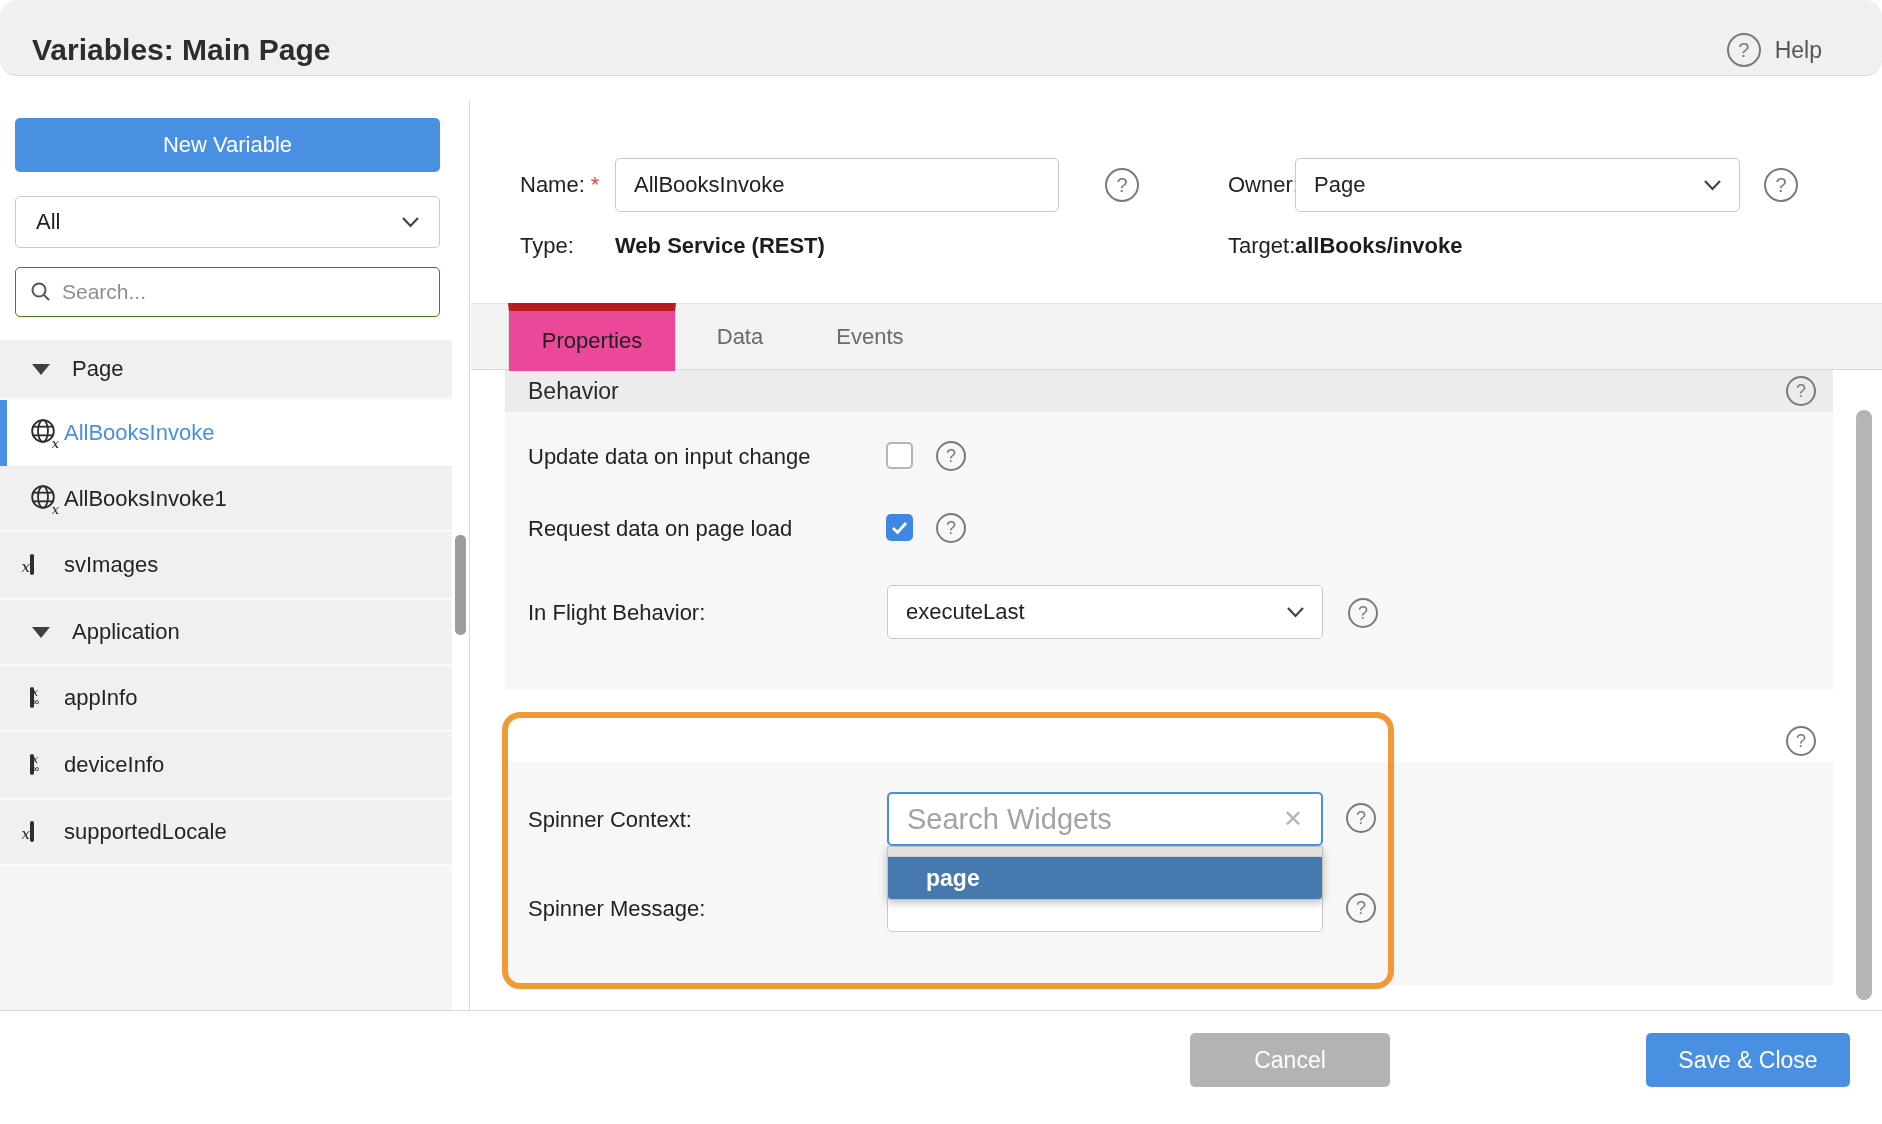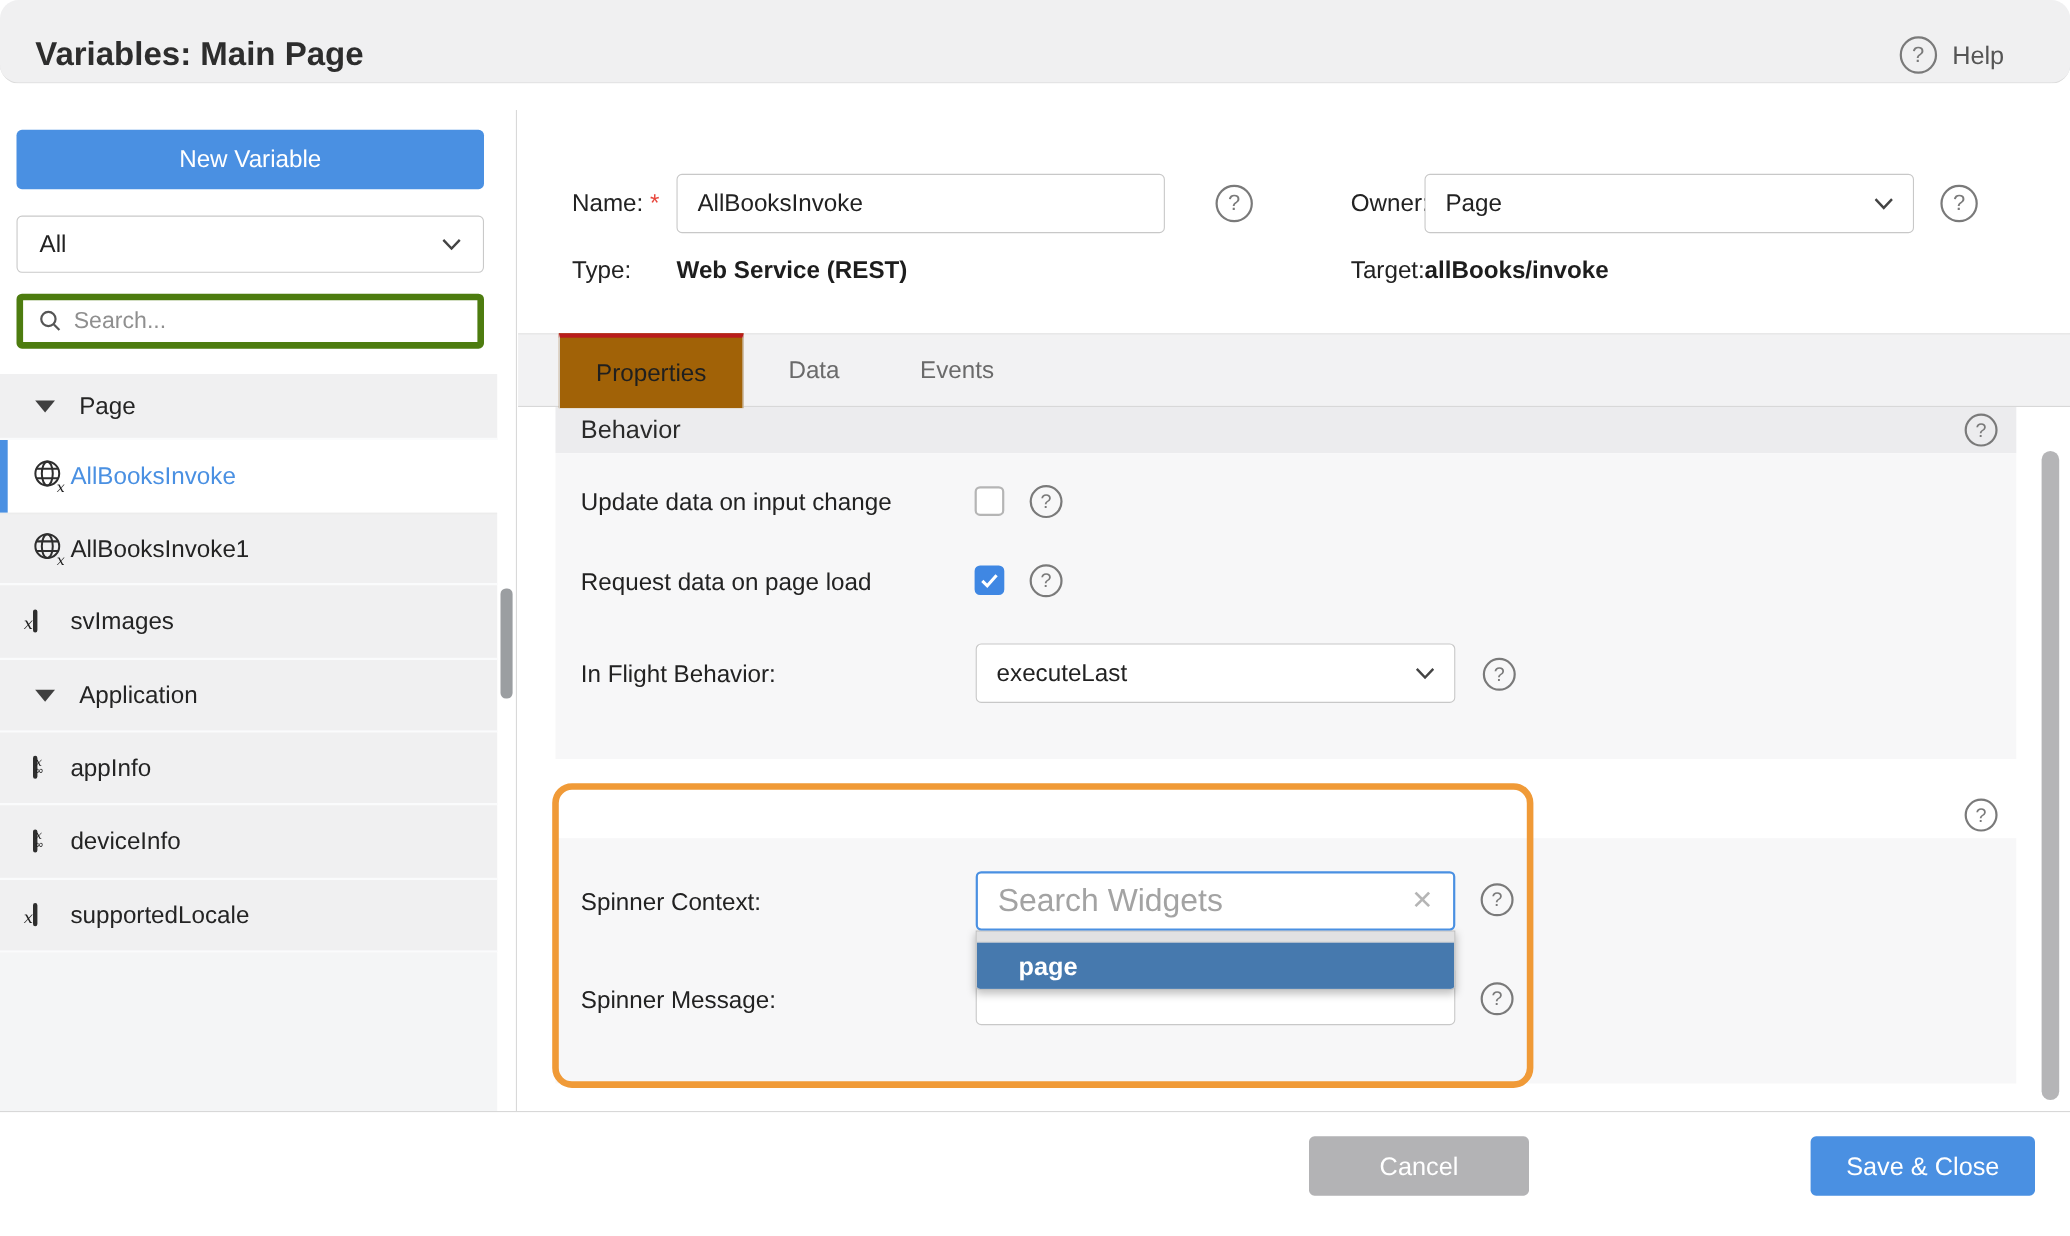--- a/index.html
+++ b/index.html
@@ -15,21 +15,21 @@
 
   
   .qicon { width:30px; height:30px; border:2px solid #7a7a7a; border-radius:50%; color:#7a7a7a; font-size:18px; display:flex; align-items:center; justify-content:center; background:transparent; }
   .qicon.big { width:34px; height:34px; font-size:20px; }
 
   
   .sidebar { position:absolute; left:0; top:100px; width:470px; height:910px; background:#fff; border-right:1px solid #d9d9d9; }
   .btn-new { position:absolute; left:15px; top:18px; width:425px; height:54px; background:#4a90e2; border-radius:5px; color:#fff; font-size:22px; display:flex; align-items:center; justify-content:center; border:none; cursor:pointer; }
   .side-select { position:absolute; left:15px; top:96px; width:425px; height:52px; background:#fff; border:1px solid #c9c9c9; border-radius:5px; display:flex; align-items:center; padding:0 20px; font-size:22px; color:#222; }
   .side-select .chev { margin-left:auto; }
-  .side-search { position:absolute; left:15px; top:167px; width:425px; height:50px; background:#fff; border:6px solid #4d7c0f; border-radius:5px; display:flex; align-items:center; padding:0 14px; }
+  .side-search { position:absolute; left:15px; top:167px; width:425px; height:50px; background:#fff; border:1px solid #4d7c0f; border-radius:5px; display:flex; align-items:center; padding:0 14px; }
   .side-search input { border:none; outline:none; font-size:21px; color:#333; width:330px; margin-left:10px; font-family:inherit; background:transparent; }
   .side-search input::placeholder { color:#8f8f8f; }
   .side-row { position:absolute; left:0; width:452px; background:#f0f0f1; border-bottom:2px solid #fafbfc; display:flex; align-items:center; }
   .side-row .row-label { font-size:22px; color:#242424; margin-left:64px; }
   .side-row .icon-slot { position:absolute; left:30px; top:50%; transform:translateY(-50%); }
   .side-row .icon-slot + .row-label { margin-left:0; position:absolute; left:64px; }
   .side-row.selected { background:#fff; border-bottom:2px solid #ececec; }
   .side-row.selected .row-label { color:#4a90e2; }
   .selbar { position:absolute; left:0; top:0; bottom:0; width:7px; background:#4a90e2; }
   .tri { width:0; height:0; border-left:9px solid transparent; border-right:9px solid transparent; border-top:11px solid #3f3f3f; margin-left:32px; }
@@ -50,21 +50,21 @@
   
   .form-label { position:absolute; font-size:22px; color:#222; }
   .req { color:#e8463c; margin-left:6px; }
   .txt-input { position:absolute; background:#fff; border:1px solid #c8c8c8; border-radius:5px; font-size:22px; color:#222; padding:0 18px; font-family:inherit; outline:none; }
   .combo { position:absolute; background:#fff; border:1px solid #c8c8c8; border-radius:5px; display:flex; align-items:center; padding:0 18px; font-size:22px; color:#222; }
   .combo .chev { margin-left:auto; }
   .bold-val { position:absolute; font-size:22px; font-weight:700; color:#1d1d1d; }
 
   
   .tabbar { position:absolute; left:471px; top:303px; width:1411px; height:67px; background:#f2f2f3; border-bottom:1px solid #d8d8d8; border-top:1px solid #e3e3e3; }
-  .tab-active { position:absolute; left:508px; top:303px; width:168px; height:68px; background:#a16207; border-top:4px solid #b91c1c; border-left:1px solid #dcdcdc; border-right:1px solid #dcdcdc; display:flex; align-items:center; justify-content:center; font-size:22px; color:#1f1f1f; z-index:3; }
+  .tab-active { position:absolute; left:508px; top:303px; width:168px; height:68px; background:#ec4899; border-top:8px solid #b91c1c; border-left:1px solid #dcdcdc; border-right:1px solid #dcdcdc; display:flex; align-items:center; justify-content:center; font-size:22px; color:#1f1f1f; z-index:3; }
   .tab-plain { position:absolute; top:303px; height:67px; display:flex; align-items:center; justify-content:center; font-size:22px; color:#6a6a6a; z-index:3; cursor:pointer; }
 
   
   .section-header { position:absolute; left:505px; width:1328px; background:#ececee; }
   .section-header .sh-title { position:absolute; left:23px; top:50%; transform:translateY(-50%); font-size:23px; color:#2a2a2a; }
   .section-body { position:absolute; left:505px; width:1328px; background:#f7f7f8; }
 
   .checkbox { position:absolute; width:27px; height:27px; background:#fff; border:2px solid #b5b5b5; border-radius:5px; display:flex; align-items:center; justify-content:center; }
   .checkbox.checked { background:#3f87e3; border-color:#3f87e3; }
 

